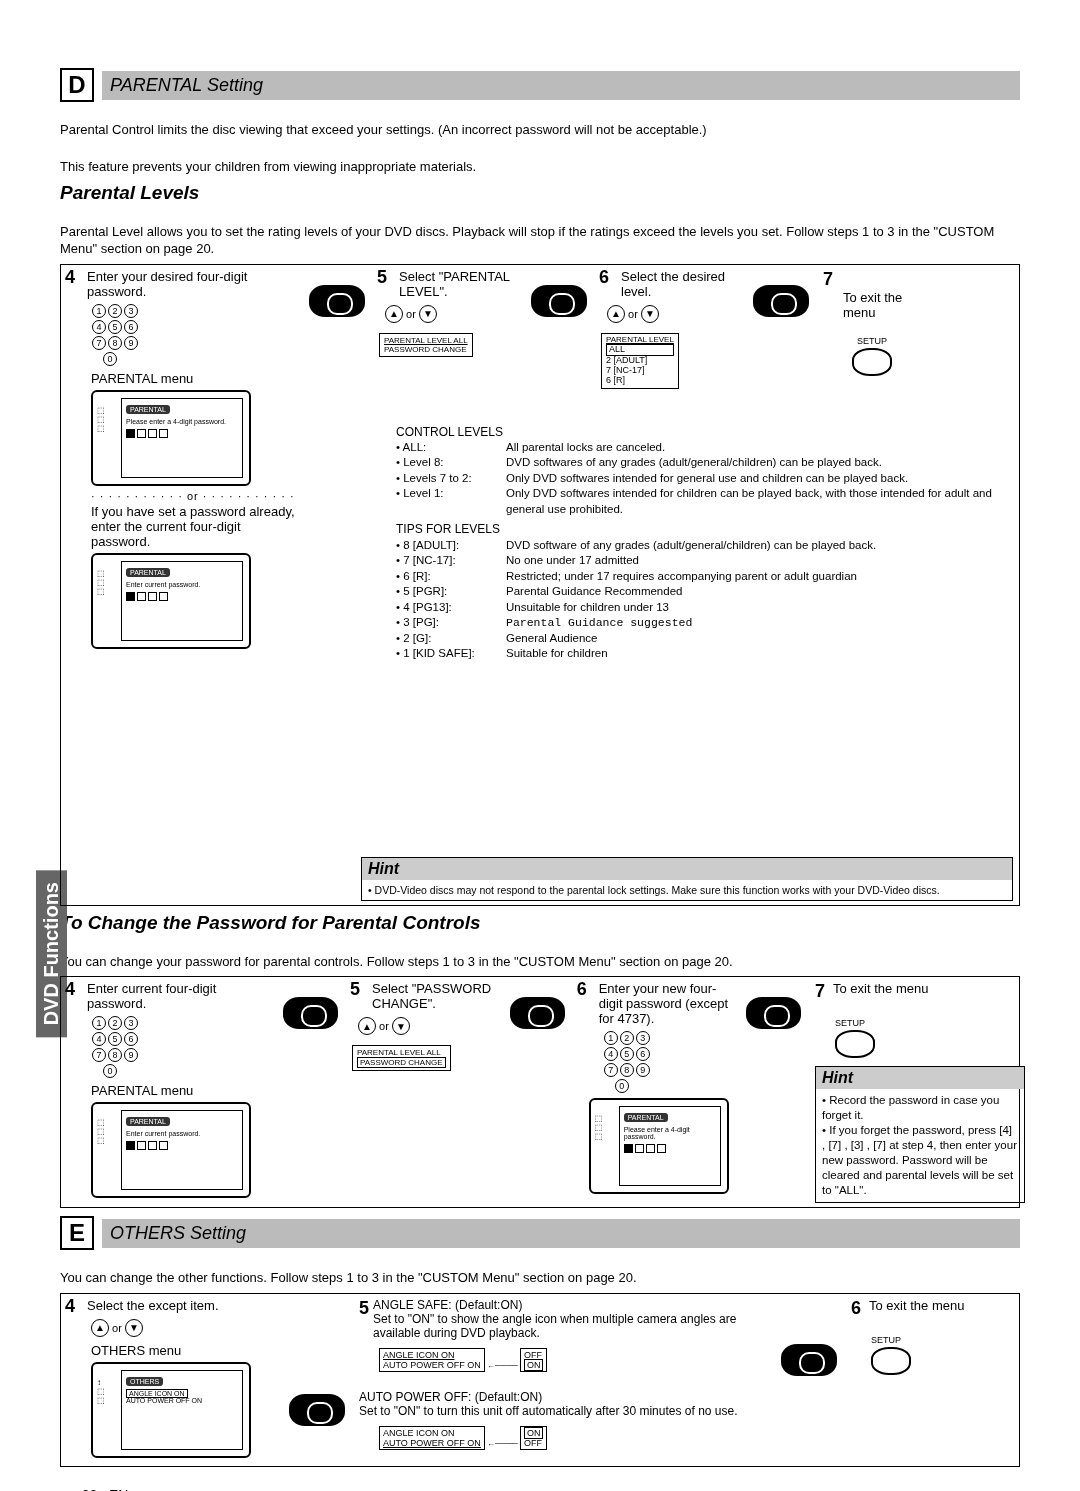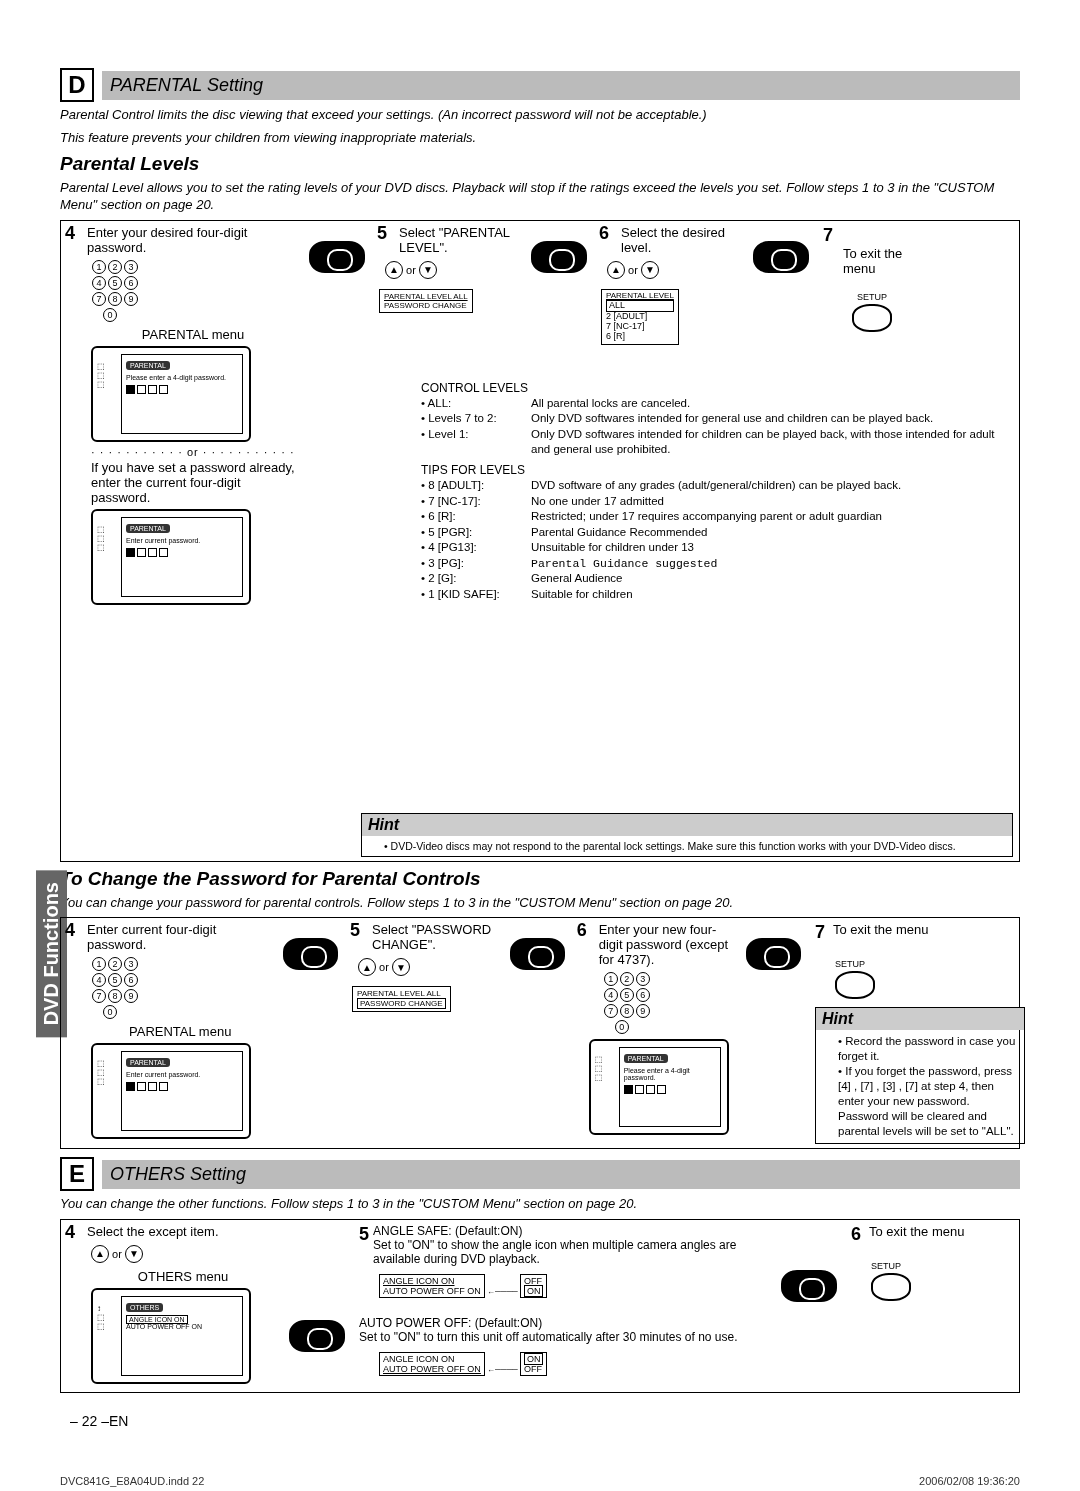--- a/index.html
+++ b/index.html
@@ -1,31 +1,31 @@
 <!DOCTYPE html>
 <html><head>
 <meta charset="utf-8">
 <style>
   * { box-sizing: border-box; }
   body { margin: 0; padding: 0; background: #fff; font-family: Arial, Helvetica, sans-serif; color: #000; width: 1080px; }
   .page { width: 1080px; padding: 60px 60px 40px 60px; position: relative; }
   .section-header { display: flex; align-items: center; margin: 8px 0 4px 0; }
   .letterbox { border: 2px solid #000; width: 34px; height: 34px; font-size: 24px; font-weight: bold; display: flex; align-items: center; justify-content: center; margin-right: 8px; }
   .section-title-bar { background: #bbb; flex: 1; padding: 4px 8px; font-size: 18px; font-style: italic; }
-  .intro { font-size: 13px; margin: 5px 0 6px 0; line-height: 1.3; font-style: italic; }
+  .intro { font-size: 13px; margin: 20px 0 6px 0; line-height: 1.3; }
   .subheading { font-size: 19px; font-weight: bold; font-style: italic; margin: 6px 0 2px 0; }
   .side-tab { position: absolute; left: 36px; top: 870px; background: #666; color: #fff; writing-mode: vertical-rl; text-orientation: sideways; transform: rotate(180deg); font-size: 20px; font-weight: bold; padding: 12px 4px; }
   .flow { border: 1px solid #000; font-size: 12px; padding: 0; margin: 6px 0; position: relative; }
   .step-row { display: flex; align-items: flex-start; }
   .step { padding: 4px 6px; position: relative; }
   .step-num { font-size: 18px; font-weight: bold; position: absolute; left: 4px; top: 2px; }
   .step-text { margin-left: 20px; font-size: 13px; }
   .keypad { margin: 4px 0 4px 24px; font-size: 10px; }
   .keypad span { border: 1px solid #000; border-radius: 50%; display: inline-block; width: 14px; height: 14px; text-align: center; line-height: 13px; margin: 1px; font-size: 9px; }
-  .menu-label { font-size: 13px; margin: 4px 0 2px 24px; text-align: center; }
+  .menu-label { font-size: 13px; margin: 4px 0 2px 24px; }
   .tvbox { border: 2px solid #000; border-radius: 6px; width: 160px; height: 96px; margin: 4px 0 4px 24px; position: relative; font-size: 7px; background: #fff; }
   .tvscreen { border: 1px solid #000; position: absolute; left: 28px; top: 6px; right: 6px; bottom: 6px; padding: 6px 4px 2px 4px; }
   .tvside { position: absolute; left: 4px; top: 14px; font-size: 8px; }
   .osd-title { background: #333; color: #fff; padding: 1px 4px; border-radius: 3px; font-size: 7px; display: inline-block; }
   .osd-line { font-size: 7px; margin-top: 4px; }
   .osd-boxes { margin-top: 4px; }
   .osd-boxes span { display: inline-block; width: 9px; height: 9px; border: 1px solid #000; margin-right: 2px; }
   .osd-boxes span:first-child { background: #000; }
   .dotline { font-size: 11px; margin: 2px 0 2px 24px; letter-spacing: 1px; }
   .arrow-btn { border: 1.5px solid #000; border-radius: 50%; width: 18px; height: 18px; display: inline-flex; align-items: center; justify-content: center; font-size: 10px; }
@@ -33,21 +33,21 @@
   .enter-btn { width: 56px; height: 32px; border: 2px solid #000; border-radius: 16px / 14px; background: #000; position: relative; margin: 20px 8px; }
   .enter-btn::after { content: ""; position: absolute; left: 16px; top: 6px; width: 22px; height: 18px; border: 2px solid #fff; border-radius: 10px; }
   .small-list-box { border: 1px solid #000; font-size: 9px; padding: 2px 4px; display: inline-block; margin: 4px 0; }
   .small-list-box .sel { border: 1px solid #000; padding: 0 2px; }
   .small-list-box .hdr { font-size: 8px; text-decoration: underline; }
   .info-block { font-size: 11.5px; line-height: 1.35; margin-left: 40px; margin-top: 6px; }
   .info-block .il { display: flex; }
   .info-block .k { width: 110px; }
   .hint-box { border: 1px solid #000; margin: 6px 40px 4px 40px; }
   .hint-title { background: #ccc; font-size: 16px; font-style: italic; font-weight: bold; padding: 2px 6px; }
-  .hint-body { font-size: 10.5px; padding: 4px 6px; margin-left: 16px; }
+  .hint-body { font-size: 10.5px; padding: 4px 6px; }
   .hint-box.small { margin: 6px 0 0 0; width: 210px; }
   .hint-box.small .hint-body { font-size: 11.5px; line-height: 1.3; }
   .setup-btn { font-size: 9px; text-align: center; margin: 16px 0 0 0; }
   .setup-btn .oval { display: inline-block; width: 40px; height: 28px; border: 2px solid #000; border-radius: 18px / 12px; margin-top: 2px; }
   .footer { font-size: 14px; margin-top: 20px; display: flex; justify-content: flex-start; padding: 0 10px; }
   .page-num { text-align: center; }
   .print-line { display: flex; justify-content: space-between; font-size: 11px; padding: 6px 60px; color: #333; }
   .s-others .sel { border: 1px solid #000; padding: 0 2px; text-decoration: underline; font-size: 7px; }
 </style>
 </head>
@@ -136,26 +136,30 @@
       <div class="step" style="width:110px; text-align:center;">
         <div class="step-num" style="position:static; text-align:left;">7</div>
         <div style="font-size:13px; text-align:left; margin-left:20px;">To exit the menu</div>
         <div class="setup-btn">
           <div>SETUP</div>
           <div class="oval"></div>
         </div>
       </div>
     </div>
 
-    <div class="info-block" style="position:absolute; left:320px; top:152px; right:8px;margin-top:7px;">
+    <div class="info-block" style="position:absolute; left:295px; top:152px; right:8px;margin-top:7px;">
       <div style="font-size:12px;">CONTROL LEVELS</div>
       <div id="cl-list">
           <div class="il">
             <div class="k">• ALL:</div>
             <div style="flex: 1 1 0%;">All parental locks are canceled.</div>
+          </div>
+          <div class="il">
+            <div class="k">• Level 8:</div>
+            <div style="flex: 1 1 0%;">DVD softwares of any grades (adult/general/children) can be played back.</div>
           </div>
           <div class="il">
             <div class="k">• Levels 7 to 2:</div>
             <div style="flex: 1 1 0%;">Only DVD softwares intended for general use and children can be played back.</div>
           </div>
           <div class="il">
             <div class="k">• Level 1:</div>
             <div style="flex: 1 1 0%;">Only DVD softwares intended for children can be played back, with those intended for adult and general use prohibited.</div>
           </div>
         </div>

